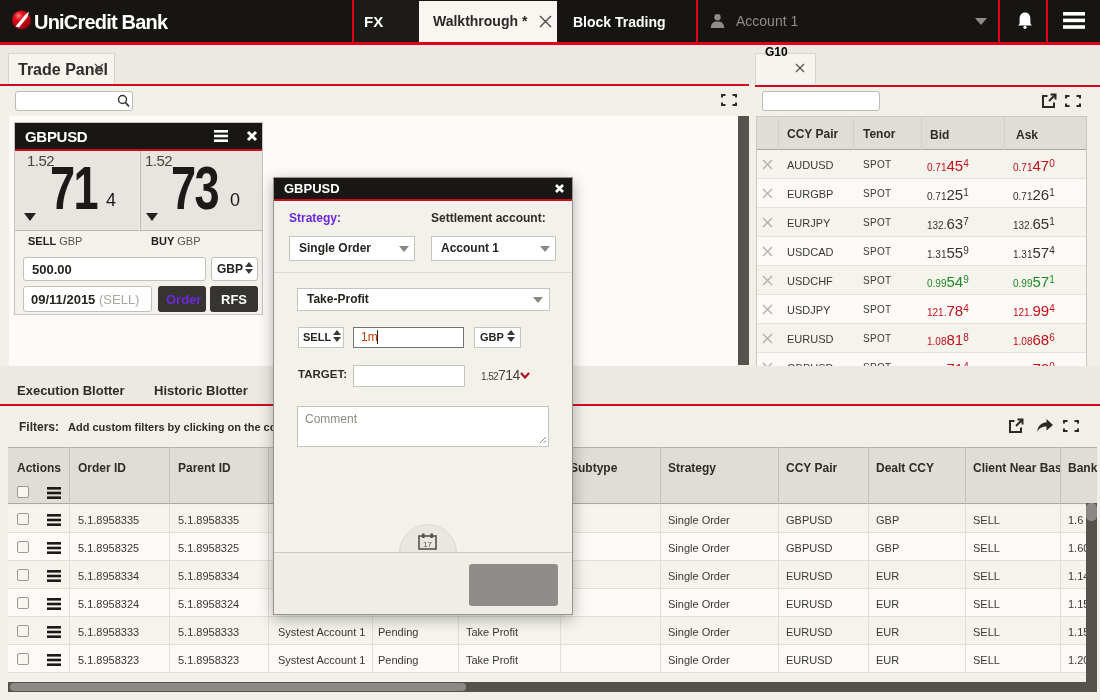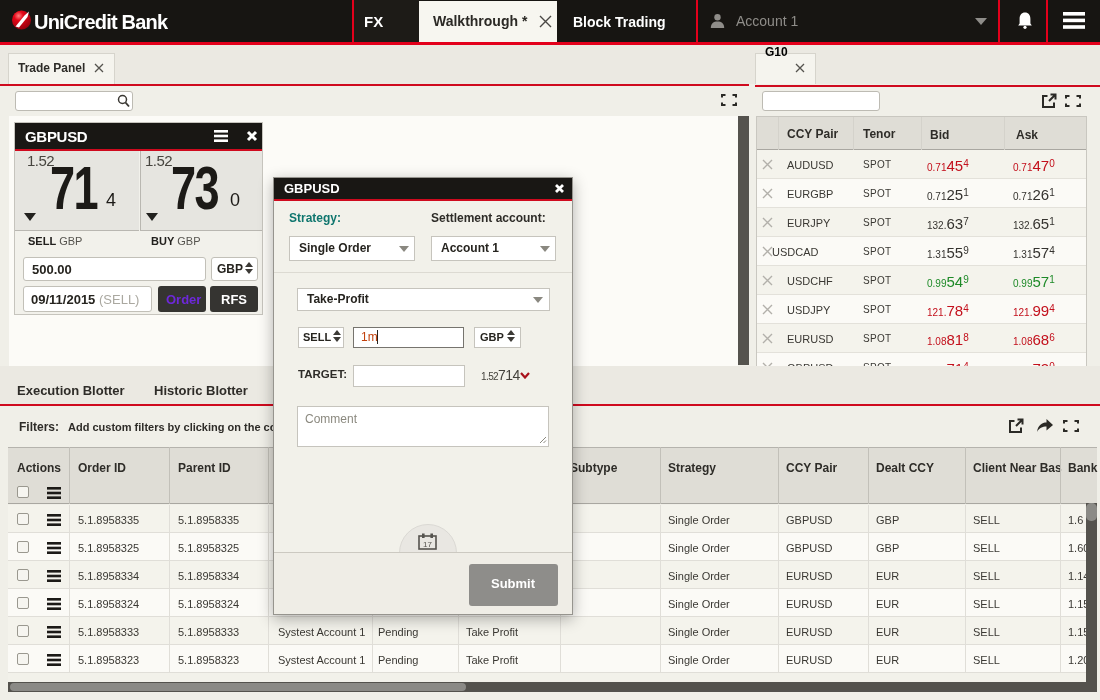--- a/index.html
+++ b/index.html
@@ -56,21 +56,21 @@
   </svg>
 <div class="abs" style="left:1046px;top:0;width:2px;height:42px;background:#e3001b"></div>
 <svg class="abs" style="left:1063px;top:12px" width="22" height="17">
     <rect x="0" y="0" width="22" height="3.6" fill="#fff"></rect>
     <rect x="0" y="6.6" width="22" height="3.6" fill="#fff"></rect>
     <rect x="0" y="13.2" width="22" height="3.6" fill="#fff"></rect>
   </svg>
 
 <div class="abs" style="left:0;top:45px;width:749px;height:39px;background:#ebe9e2"></div>
 <div class="abs" style="left:8px;top:53px;width:107px;height:31px;background:#f5f4ee;border:1px solid #d6d4cc;border-bottom:none"></div>
-<div class="abs b" style="left:18px;top:61px;font-size:12px;color:#2e2c28">Trade Panel</div>
+<div class="abs b" style="left:18px;top:61px;font-size:16px;color:#2e2c28">Trade Panel</div>
 <svg class="abs" style="left:94px;top:63px" width="10" height="10">
     <path d="M1 1 L9 9 M9 1 L1 9" stroke="#55534e" stroke-width="1.3"></path>
   </svg>
 <div class="abs" style="left:0;top:84px;width:749px;height:2px;background:#cf0a1e"></div>
 
 <div class="abs" style="left:15px;top:91px;width:118px;height:20px;background:#fff;border:1px solid #bdbbb3;border-radius:3px"></div>
 <svg class="abs" style="left:117px;top:94px" width="13" height="14" viewBox="0 0 13 14">
     <circle cx="5.5" cy="5.5" r="4" fill="none" stroke="#3a3833" stroke-width="1.5"></circle>
     <line x1="8.6" y1="8.6" x2="12" y2="12.5" stroke="#3a3833" stroke-width="1.8"></line>
   </svg>
@@ -167,21 +167,21 @@
       <path d="M1 1 L10 10 M10 1 L1 10" stroke="#b2b0aa" stroke-width="1.4"></path>
     </svg>
 <div class="cell" style="left:30px;top:100px">EURJPY</div>
 <div class="cell" style="left:106px;top:100px;font-size:10px;letter-spacing:0.3px">SPOT</div>
 <div class="cell blk" style="left:170px;top:98px"><span class="pp">132.</span><span class="pb">63</span><span class="sup">7</span></div>
 <div class="cell blk" style="left:256px;top:98px"><span class="pp">132.</span><span class="pb">65</span><span class="sup">1</span></div>
 <div class="abs" style="left:0;top:120px;width:329px;height:29px;background:#fbfaf6;border-bottom:1px solid #e3e1da"></div>
 <svg class="abs" style="left:5px;top:129px" width="11" height="11">
       <path d="M1 1 L10 10 M10 1 L1 10" stroke="#b2b0aa" stroke-width="1.4"></path>
     </svg>
-<div class="cell" style="left:15px;top:129px">USDCAD</div>
+<div class="cell" style="left:30px;top:129px">USDCAD</div>
 <div class="cell" style="left:106px;top:129px;font-size:10px;letter-spacing:0.3px">SPOT</div>
 <div class="cell blk" style="left:170px;top:127px"><span class="pp">1.31</span><span class="pb">55</span><span class="sup">9</span></div>
 <div class="cell blk" style="left:256px;top:127px"><span class="pp">1.31</span><span class="pb">57</span><span class="sup">4</span></div>
 <div class="abs" style="left:0;top:149px;width:329px;height:29px;background:#f4f3ec;border-bottom:1px solid #e3e1da"></div>
 <svg class="abs" style="left:5px;top:158px" width="11" height="11">
       <path d="M1 1 L10 10 M10 1 L1 10" stroke="#b2b0aa" stroke-width="1.4"></path>
     </svg>
 <div class="cell" style="left:30px;top:158px">USDCHF</div>
 <div class="cell" style="left:106px;top:158px;font-size:10px;letter-spacing:0.3px">SPOT</div>
 <div class="cell grn" style="left:170px;top:156px"><span class="pp">0.99</span><span class="pb">54</span><span class="sup">9</span></div>
@@ -377,21 +377,21 @@
 <div class="abs" style="left:1086px;top:503px;width:11px;height:189px;background:#54524d"></div>
 <div class="abs" style="left:1086px;top:503px;width:11px;height:18px;background:#8b8a86;border-radius:5px"></div>
 
 <div class="abs" style="left:273px;top:177px;width:300px;height:438px;background:#f2f1ea;border:1px solid #96948e;box-shadow:0 4px 14px rgba(0,0,0,0.3)">
   <div class="abs" style="left:0;top:0;width:298px;height:21px;background:#191714"></div>
   <div class="abs b" style="left:10px;top:3px;font-size:13px;color:#fff">GBPUSD</div>
   <svg class="abs" style="left:280px;top:5px" width="11" height="11">
       <path d="M2 2 L9 9 M9 2 L2 9" stroke="#fff" stroke-width="2.8"></path>
     </svg>
   <div class="abs" style="left:0;top:21px;width:298px;height:2px;background:#cf0a1e"></div>
-  <div class="abs b" style="left:15px;top:33px;font-size:12px;color:#0f766e">Strategy:</div>
+  <div class="abs b" style="left:15px;top:33px;font-size:12px;color:#6d28d9">Strategy:</div>
   <div class="abs b" style="left:157px;top:33px;font-size:12px;color:#2e2c28">Settlement account:</div>
   <div class="abs" style="left:15px;top:58px;width:126px;height:25px;background:#fff;border:1px solid #c6c4bd"></div>
   <div class="abs b" style="left:25px;top:63px;font-size:12px;color:#26241f">Single Order</div>
   <div class="abs dd-ar" style="left:125px;top:68px"></div>
   <div class="abs" style="left:157px;top:58px;width:125px;height:25px;background:#fff;border:1px solid #c6c4bd"></div>
   <div class="abs b" style="left:167px;top:63px;font-size:12px;color:#26241f">Account 1</div>
   <div class="abs dd-ar" style="left:266px;top:68px"></div>
   <div class="abs" style="left:0;top:94px;width:298px;height:1px;background:#dcdad2"></div>
   <div class="abs" style="left:23px;top:110px;width:253px;height:23px;background:#fff;border:1px solid #c6c4bd"></div>
   <div class="abs b" style="left:33px;top:114px;font-size:12px;color:#26241f">Take-Profit</div>
@@ -424,14 +424,13 @@
     </svg>
   <div class="abs" style="left:125px;top:346px;width:58px;height:58px;border-radius:50%;background:#e9e7e2;border:1px solid #dbd9d4"></div>
   <svg class="abs" style="left:144px;top:355px" width="19" height="17" viewBox="0 0 19 17">
       <rect x="1" y="3" width="17" height="13" fill="none" stroke="#55534e" stroke-width="1.6"></rect>
       <rect x="4" y="0.5" width="2.6" height="4.5" fill="#55534e"></rect>
       <rect x="12.4" y="0.5" width="2.6" height="4.5" fill="#55534e"></rect>
       <text x="9.5" y="13.5" font-size="8" text-anchor="middle" fill="#55534e" font-family="Liberation Sans">17</text>
     </svg>
   <div class="abs" style="left:0;top:374px;width:298px;height:62px;background:#efede6;border-top:1px solid #ccc9c1"></div>
   <div class="abs" style="left:195px;top:386px;width:89px;height:42px;background:#8e8d8a;border-radius:3px"></div>
-  <div class="abs b" style="left:0;top:398px;width:298px;text-align:center;font-size:13px;color:#fff"><span style="margin-left:180px">Submit</span></div>
 </div>
 
 </body></html>

